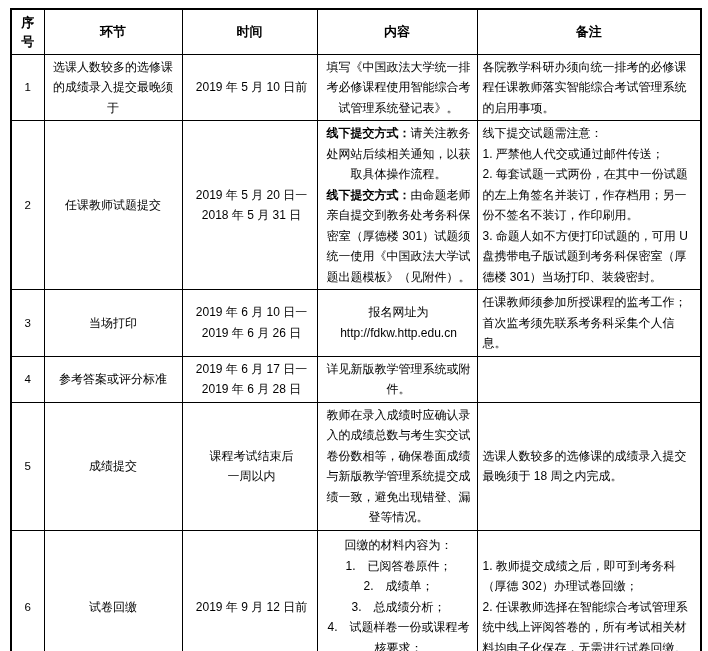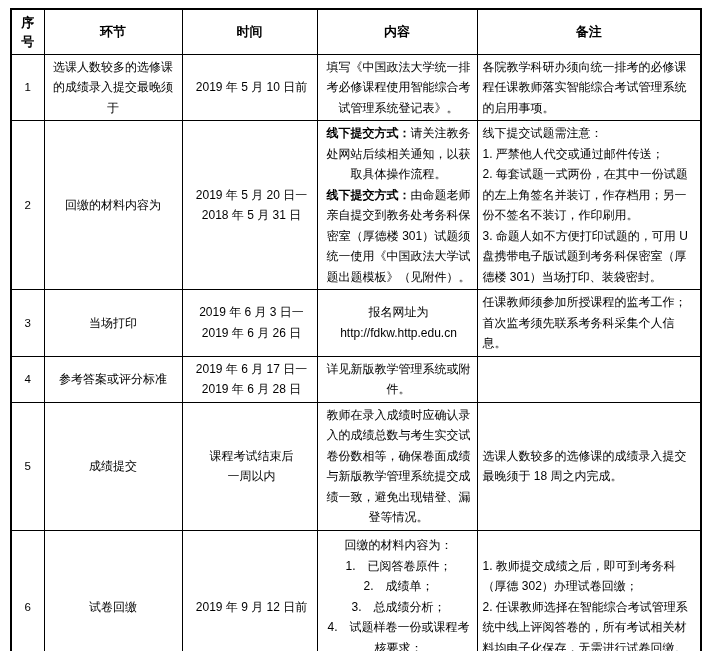--- a/index.html
+++ b/index.html
@@ -76,34 +76,34 @@
   </tr>
   <tr class="r1">
     <td class="num">1</td>
     <td class="stage">选课人数较多的选修课的成绩录入提交最晚须于</td>
     <td class="time">2019 年 5 月 10 日前</td>
     <td class="content"><span>填写《中国政法大学统一排考必修课程使用智能综合考试管理系统登记表》。</span></td>
     <td class="note"><span>各院教学科研办须向统一排考的必修课程任课教师落实智能综合考试管理系统的启用事项。</span></td>
   </tr>
   <tr class="r2">
     <td class="num">2</td>
-    <td class="stage">回缴的材料内容为</td>
+    <td class="stage">任课教师试题提交</td>
     <td class="time">2019 年 5 月 20 日一
 2018 年 5 月 31 日</td>
     <td class="content"><span class="b">线下提交方式：</span><span>请关注教务处网站后续相关通知，以获取具体操作流程。
 </span><span class="b">线下提交方式：</span><span>由命题老师亲自提交到教务处考务科保密室（厚德楼 301）试题须统一使用《中国政法大学试题出题模板》（见附件）。</span></td>
     <td class="note"><span>线下提交试题需注意：
 1. 严禁他人代交或通过邮件传送；
 2. 每套试题一式两份，在其中一份试题的左上角签名并装订，作存档用；另一份不签名不装订，作印刷用。
 3. 命题人如不方便打印试题的，可用 U 盘携带电子版试题到考务科保密室（厚德楼 301）当场打印、装袋密封。</span></td>
   </tr>
   <tr class="r3">
     <td class="num">3</td>
     <td class="stage">当场打印</td>
-    <td class="time">2019 年 6 月 3 日一
+    <td class="time">2019 年 6 月 10 日一
 2019 年 6 月 26 日</td>
     <td class="content"><span>报名网址为
 http://fdkw.http.edu.cn</span></td>
     <td class="note"><span>任课教师须参加所授课程的监考工作；首次监考须先联系考务科采集个人信息。</span></td>
   </tr>
   <tr class="r4">
     <td class="num">4</td>
     <td class="stage">参考答案或评分标准</td>
     <td class="time">2019 年 6 月 17 日一
 2019 年 6 月 28 日</td>

